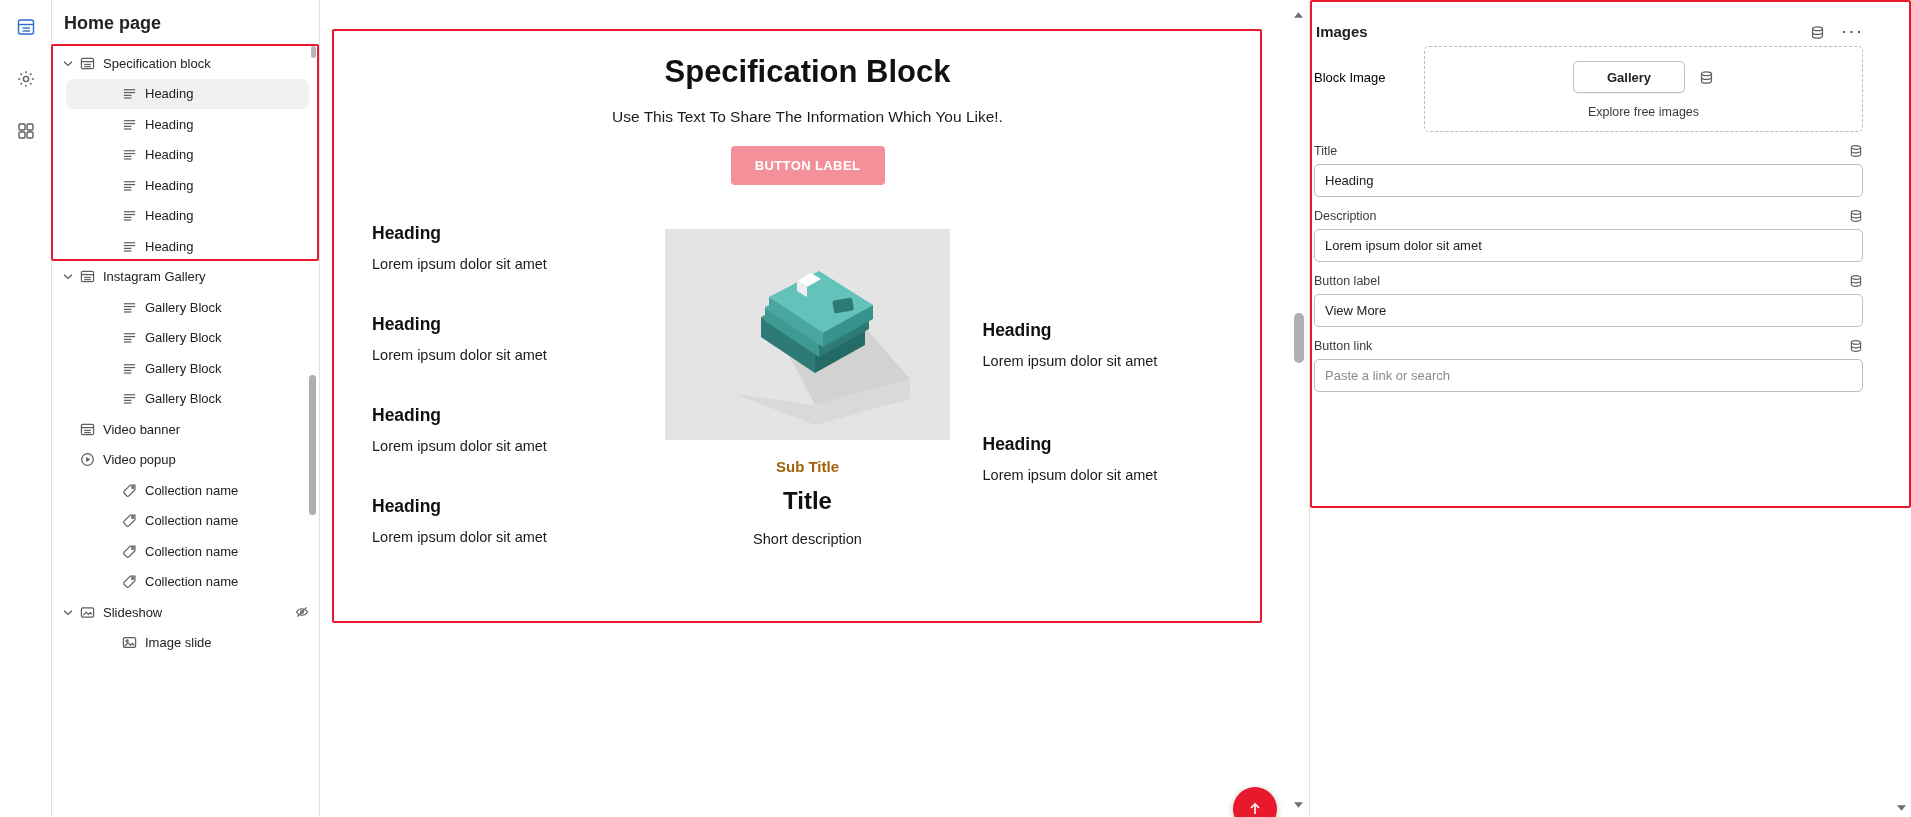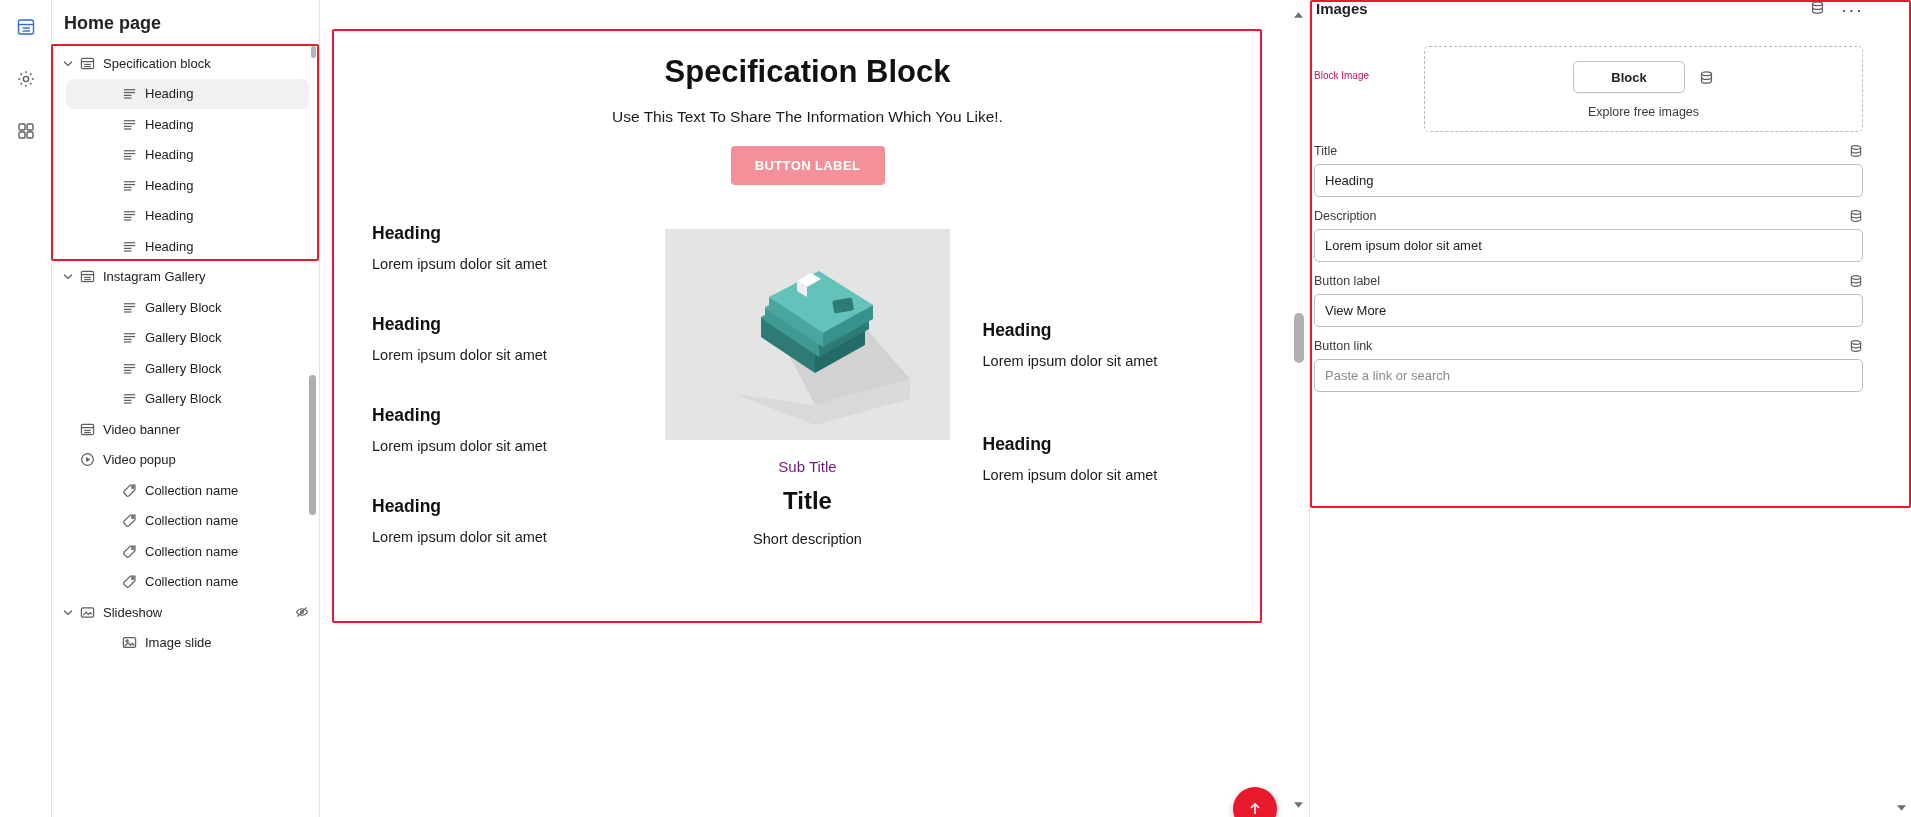--- a/index.html
+++ b/index.html
@@ -203,21 +203,21 @@
   .f-col.right { padding-top: 97px; }
   .f-col.right .f-item { margin-bottom: 65px; }
   .media {
     width: 285px; height: 211px;
     background: #e4e4e4;
     margin: 6px auto 0 auto;
     position: relative;
     overflow: hidden;
   }
   .media-caption { text-align: center; margin-top: 18px; }
-  .media-caption .st { font-size: 15px; font-weight: 400; color: #701a75; }
+  .media-caption .st { font-size: 15px; font-weight: 700; color: #a16207; }
   .media-caption .t { font-size: 24px; font-weight: 700; color: #111; margin-top: 12px; }
   .media-caption .d { font-size: 14.5px; color: #1b1b1b; margin-top: 16px; }
 
   .center-scroll-up, .center-scroll-down {
     position: absolute; right: 4px;
     width: 13px; height: 13px;
     color: #6d7175;
     display: flex; align-items: center; justify-content: center;
   }
   .center-scroll-up { top: 8px; }
@@ -244,35 +244,35 @@
 
   
   .right-panel {
     width: 601px;
     min-width: 601px;
     background: #ffffff;
     position: relative;
     padding: 0 26px 0 0;
   }
   .rp-header {
-    display: flex; align-items: flex-start;
+    display: flex; align-items: flex-end;
     height: 40px;
     padding: 0 22px 0 4px;
   }
   .rp-title { font-size: 15px; font-weight: 600; color: #202223; margin-left: 2px; }
   .rp-header .spacer { flex: 1; }
   .rp-icon { color: #5c5f62; display: flex; align-items: center; }
   .dots { font-size: 19px; color: #4a4a4a; letter-spacing: 1px; margin-left: 16px; line-height: 1; }
 
   .row-blockimage {
     display: flex;
     align-items: flex-start;
     padding: 6px 22px 0 4px;
   }
-  .rp-label { font-size: 10px; color: #be185d; padding-top: 24px; width: 100px; }
+  .rp-label { font-size: 13px; color: #000000; padding-top: 24px; width: 100px; }
   .dropzone {
     flex: 1;
     margin-left: 10px;
     border: 1px dashed #b9b9b9;
     border-radius: 5px;
     padding: 14px 0 12px 0;
     text-align: center;
     background: #fff;
   }
   .select-btn {
@@ -705,21 +705,21 @@
           <path d="M2.7 8c0 1.16 2.37 2.1 5.3 2.1s5.3-.94 5.3-2.1"></path>
         </svg>
       </div>
       <div class="dots">···</div>
     </div>
 
     <div class="row-blockimage">
       <div class="rp-label">Block Image</div>
       <div class="dropzone">
         <div class="select-wrap">
-          <div class="select-btn">Block</div>
+          <div class="select-btn">Gallery</div>
           <div class="rp-icon">
             <svg width="15" height="15" viewBox="0 0 16 16" fill="none" stroke="currentColor" stroke-width="1.3">
               <ellipse cx="8" cy="4" rx="5.3" ry="2.1"></ellipse>
               <path d="M2.7 4v8c0 1.16 2.37 2.1 5.3 2.1s5.3-.94 5.3-2.1V4"></path>
               <path d="M2.7 8c0 1.16 2.37 2.1 5.3 2.1s5.3-.94 5.3-2.1"></path>
             </svg>
           </div>
         </div>
         <div class="explore">Explore free images</div>
       </div>

